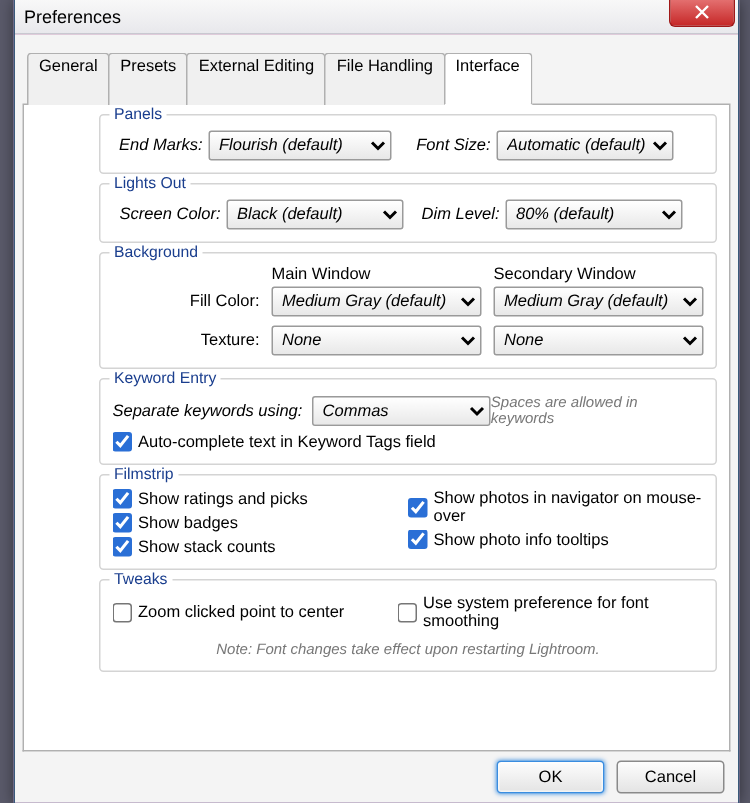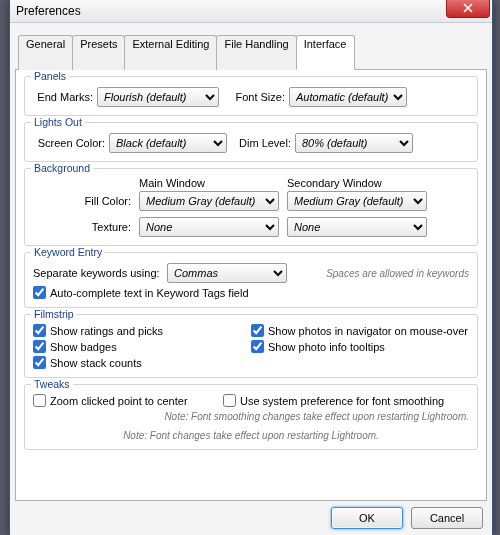--- a/index.html
+++ b/index.html
@@ -91,20 +91,21 @@
     padding: 6px 8px 6px 8px;
     overflow: hidden;
     box-sizing: border-box;
   }
   .group {
     border: 1px solid #d4d4d4;
     border-radius: 3px;
     padding: 6px 8px 8px 8px;
     margin-bottom: 6px;
     position: relative;
+    margin-left: 42px;
   }
   .group-title {
     position: absolute;
     top: -7px;
     left: 6px;
     background: #fff;
     padding: 0 3px;
     font-size: 10.5px;
     color: #1a3e8e;
   }
@@ -112,20 +113,21 @@
     display: flex;
     align-items: center;
     margin-top: 4px;
     font-size: 11px;
   }
   .row:first-of-type { margin-top: 2px; }
   .lbl {
     text-align: right;
     margin-right: 4px;
     white-space: nowrap;
+    font-style: italic;
   }
   select.combo {
     font-size: 11px;
     height: 20px;
     border: 1px solid #9a9a9a;
     background: linear-gradient(#fff,#e8e8e8);
     border-radius: 2px;
     padding: 0 2px;
     font-style: italic;
   }
@@ -299,21 +301,20 @@
         <div class="tw-cols">
           <label class="chk">
               <input type="checkbox" style="">
               <span>Zoom clicked point to center</span>
             </label>
           <label class="chk">
               <input type="checkbox" style="">
               <span>Use system preference for font smoothing</span>
             </label>
         </div>
-        <div class="hint" style="text-align:right;margin-top:4px">Note: Font smoothing changes take effect upon restarting Lightroom.</div>
         <div class="hint" style="text-align:center;margin-top:8px">Note: Font changes take effect upon restarting Lightroom.</div>
       </div>
 
     </div>
 
     <div class="footer">
       <button class="btn default">OK</button>
       <button class="btn">Cancel</button>
     </div>
   </div>

